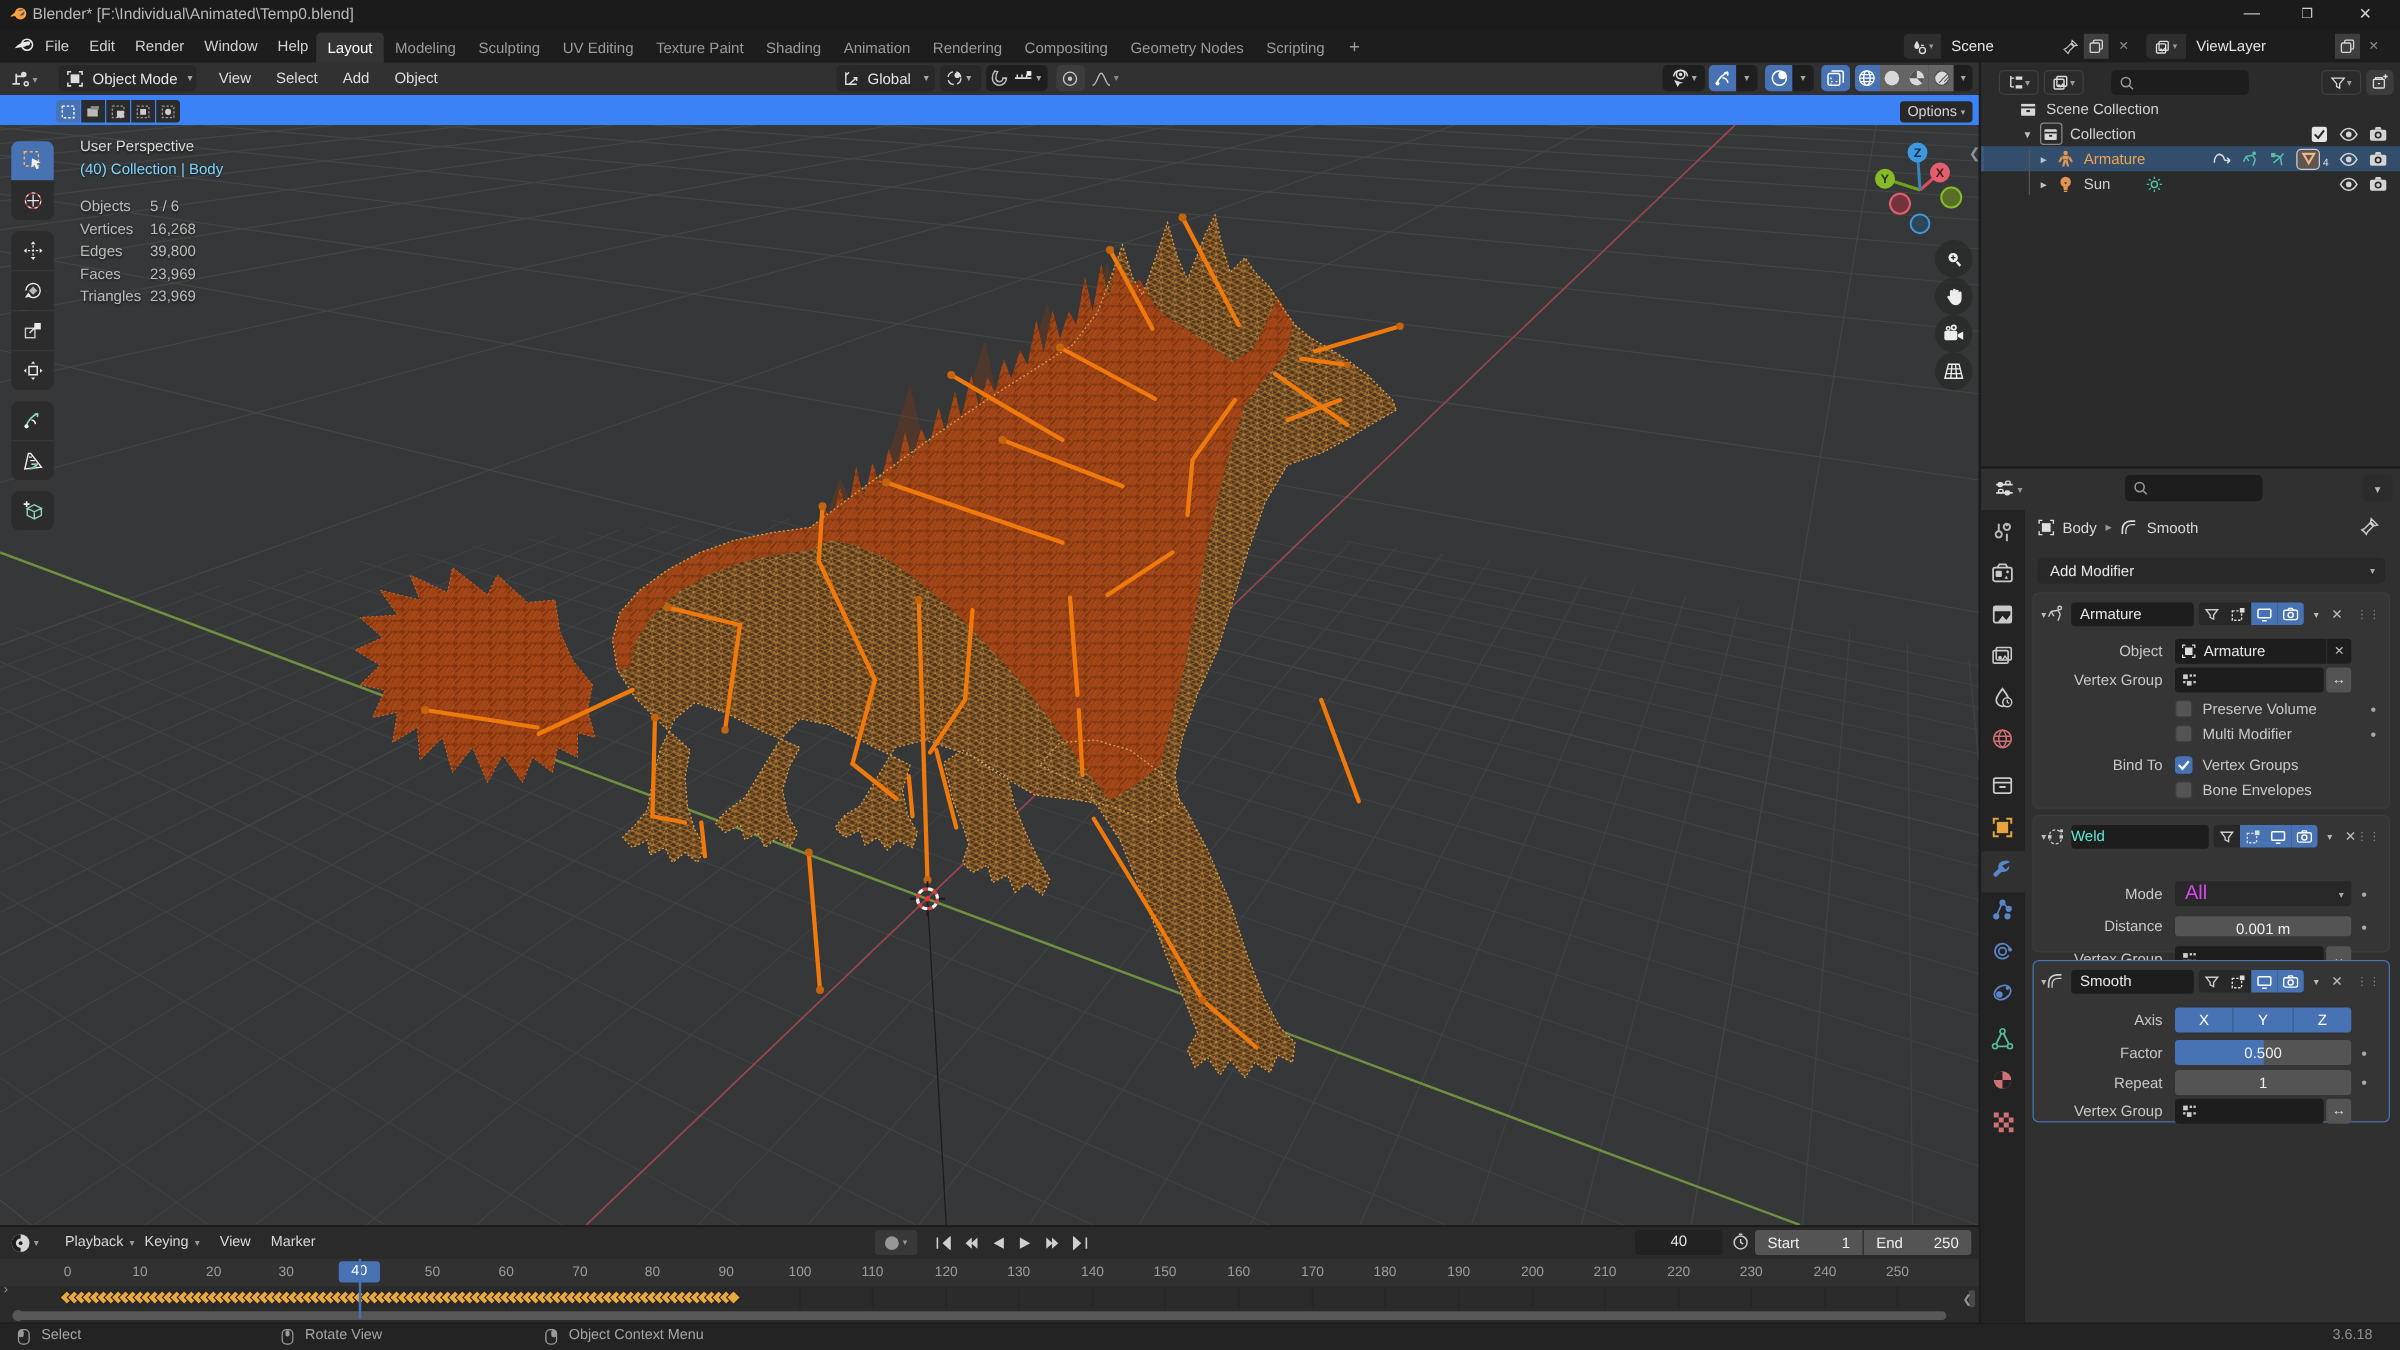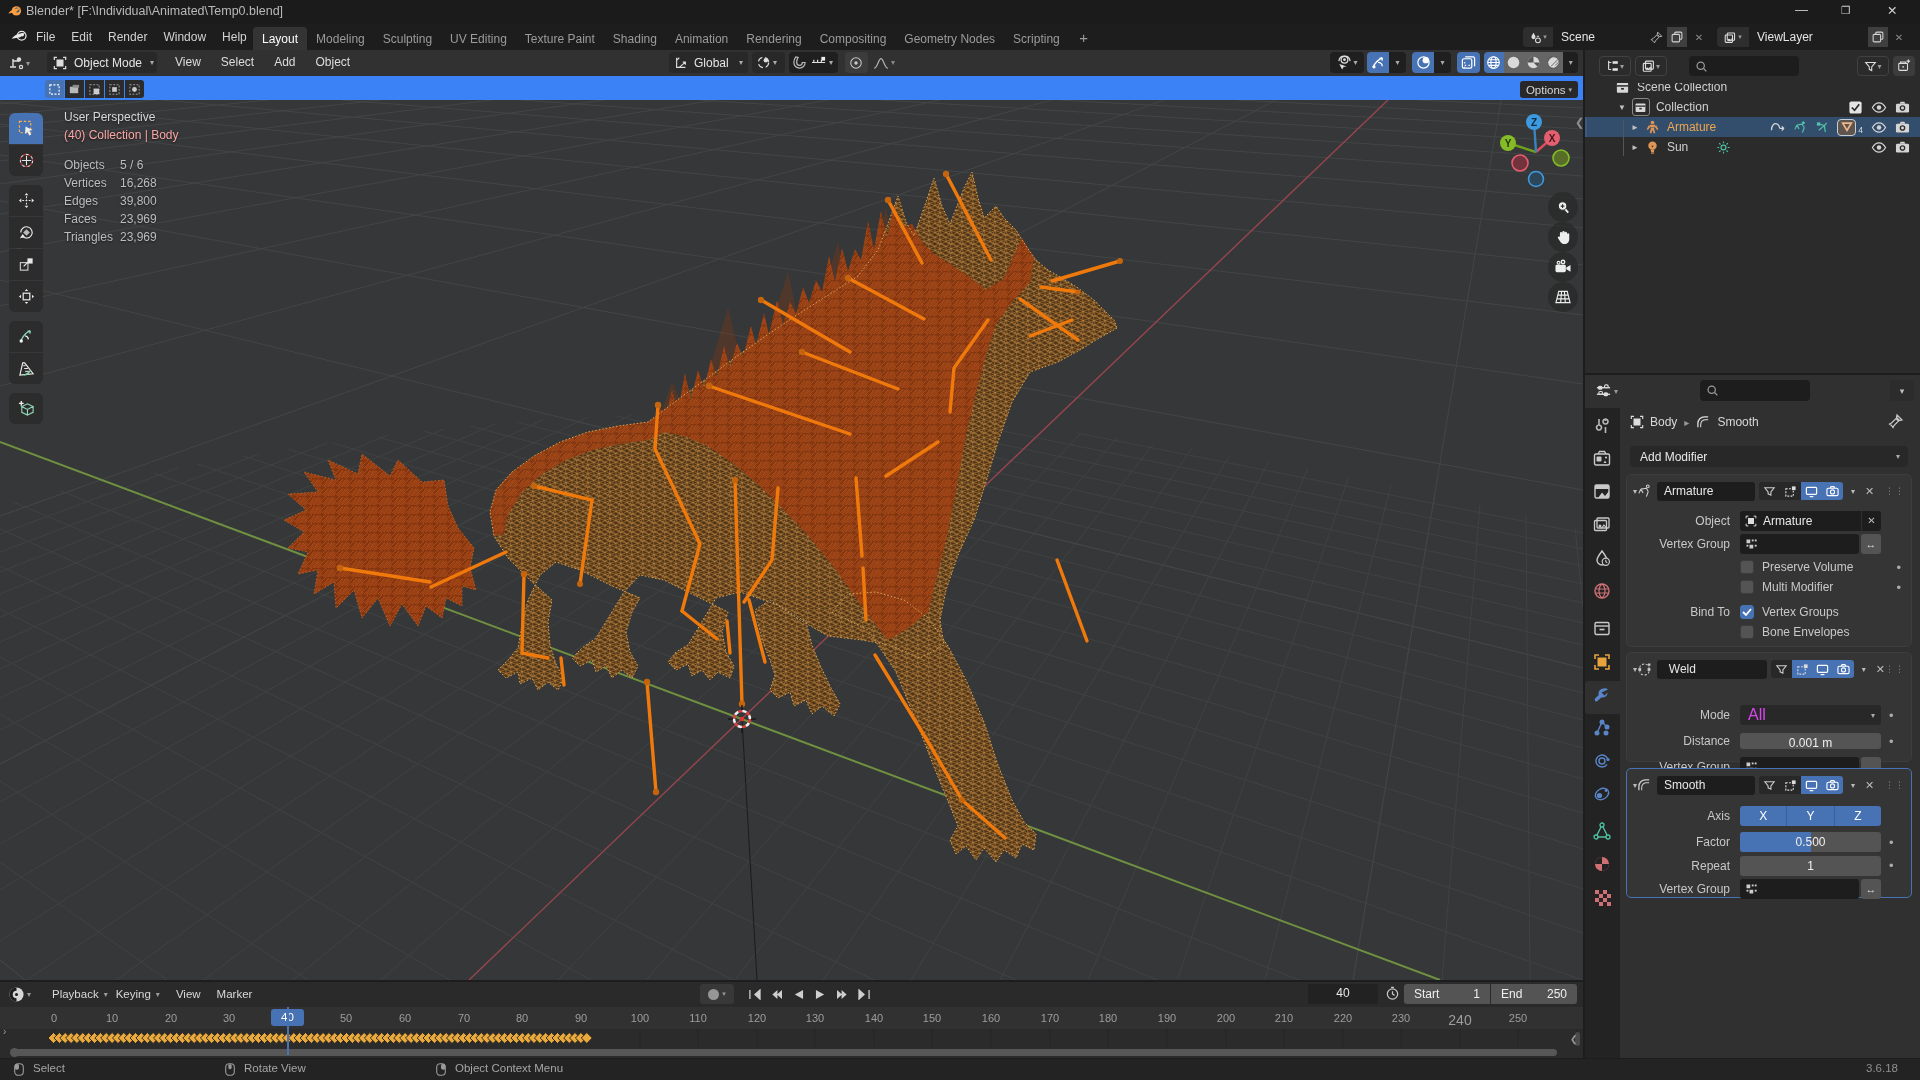--- a/index.html
+++ b/index.html
@@ -529,21 +529,21 @@
       </svg>
     </div>
   <div class="tbtn gap2">
       <svg width="17" height="17" viewBox="0 0 18 18">
         <path d="M4 7 L10 4 L16 7 L10 10 Z M4 7 L4 13 L10 16 L10 10 M16 7 L16 13 L10 16" fill="none" stroke="#8fd6b8" stroke-width="1.2"></path>
         <path d="M3.5 1 L3.5 6 M1 3.5 L6 3.5" stroke="#efefef" stroke-width="1.4"></path>
       </svg>
     </div>
 </div>
 <div class="abs" style="left:64px;top:110px;color:#d8d8d8;font-size:12px;text-shadow:0 1px 2px rgba(0,0,0,.6)">User Perspective</div>
-<div class="abs" style="left:64px;top:128px;color:#fca5a5;font-size:12px;text-shadow:0 1px 2px rgba(0,0,0,.6)">(40) Collection | Body</div>
+<div class="abs" style="left:64px;top:128px;color:#7dd3fc;font-size:12px;text-shadow:0 1px 2px rgba(0,0,0,.6)">(40) Collection | Body</div>
 <div class="abs" style="left:64px;top:156px;color:#bdbdbd;font-size:12px;line-height:18px;text-shadow:0 1px 2px rgba(0,0,0,.5)">
   <div style="display:flex">
       <span style="width:56px">Objects</span>
       <span>5 / 6</span>
     </div>
   <div style="display:flex">
       <span style="width:56px">Vertices</span>
       <span>16,268</span>
     </div>
   <div style="display:flex">
@@ -980,21 +980,21 @@
       <span style="color:#bbb;font-size:8px">▾</span>
       <svg width="15" height="15" viewBox="0 0 16 16">
           <g fill="none" stroke="#ccc" stroke-width="1.1">
             <path d="M3 6 a5 4 0 0 1 10 0" stroke-dasharray="2.5 1.7"></path>
             <path d="M13 10 a5 4 0 0 1 -10 0" stroke-dasharray="2.5 1.7"></path>
             <rect x="1.5" y="6.5" width="3" height="3" fill="#ccc" stroke="none"></rect>
             <rect x="11.5" y="6.5" width="3" height="3" fill="#ccc" stroke="none"></rect>
             <rect x="12" y="1.5" width="2.5" height="2.5" fill="#ccc" stroke="none"></rect>
           </g>
         </svg>
-      <span style="width:112px;height:19px;background:#1d1d1d;border-radius:3px;color:#e5e5e5;font-size:12px;display:inline-flex;align-items:center;padding-left:12px;margin-left:5px">Weld</span>
+      <span style="width:112px;height:19px;background:#1d1d1d;border-radius:3px;color:#5eead4;font-size:12px;display:inline-flex;align-items:center;padding-left:0;margin-left:5px">Weld</span>
       <span class="mibtn" style="border-radius:3px 0 0 3px;margin-left:4px">
           <svg width="13" height="13" viewBox="0 0 14 14">
             <path d="M2 3 L12 3 L8.5 7.5 L8.5 11 L5.5 9.5 L5.5 7.5 Z" fill="none" stroke="#ccc" stroke-width="1.2"></path>
           </svg>
         </span>
       <span class="mibtn on">
           <svg width="13" height="13" viewBox="0 0 14 14">
             <rect x="2" y="4" width="8" height="8" fill="none" stroke="#ddd" stroke-width="1.2" stroke-dasharray="2 1.4"></rect>
             <rect x="8.5" y="1.5" width="4" height="4" fill="#ddd"></rect>
           </svg>
@@ -1203,21 +1203,21 @@
 <span class="abs" style="left:854px;top:5px;width:40px;text-align:center;color:#9d9d9d;font-size:11px">140</span>
 <span class="abs" style="left:912px;top:5px;width:40px;text-align:center;color:#9d9d9d;font-size:11px">150</span>
 <span class="abs" style="left:971px;top:5px;width:40px;text-align:center;color:#9d9d9d;font-size:11px">160</span>
 <span class="abs" style="left:1030px;top:5px;width:40px;text-align:center;color:#9d9d9d;font-size:11px">170</span>
 <span class="abs" style="left:1088px;top:5px;width:40px;text-align:center;color:#9d9d9d;font-size:11px">180</span>
 <span class="abs" style="left:1147px;top:5px;width:40px;text-align:center;color:#9d9d9d;font-size:11px">190</span>
 <span class="abs" style="left:1206px;top:5px;width:40px;text-align:center;color:#9d9d9d;font-size:11px">200</span>
 <span class="abs" style="left:1264px;top:5px;width:40px;text-align:center;color:#9d9d9d;font-size:11px">210</span>
 <span class="abs" style="left:1323px;top:5px;width:40px;text-align:center;color:#9d9d9d;font-size:11px">220</span>
 <span class="abs" style="left:1381px;top:5px;width:40px;text-align:center;color:#9d9d9d;font-size:11px">230</span>
-<span class="abs" style="left:1440px;top:5px;width:40px;text-align:center;color:#9d9d9d;font-size:14px">240</span>
+<span class="abs" style="left:1440px;top:5px;width:40px;text-align:center;color:#9d9d9d;font-size:11px">240</span>
 <span class="abs" style="left:1498px;top:5px;width:40px;text-align:center;color:#9d9d9d;font-size:11px">250</span>
   </div>
   <div class="abs" style="left:0;top:47px;width:1583px;height:18px;background:#2b2b2b">
     <svg class="abs" style="left:0;top:0" width="1583" height="18">
         <g stroke="#262626" stroke-width="1">
           <line x1="54" y1="0" x2="54" y2="18"></line>
           <line x1="112" y1="0" x2="112" y2="18"></line>
           <line x1="171" y1="0" x2="171" y2="18"></line>
           <line x1="229" y1="0" x2="229" y2="18"></line>
           <line x1="288" y1="0" x2="288" y2="18"></line>

